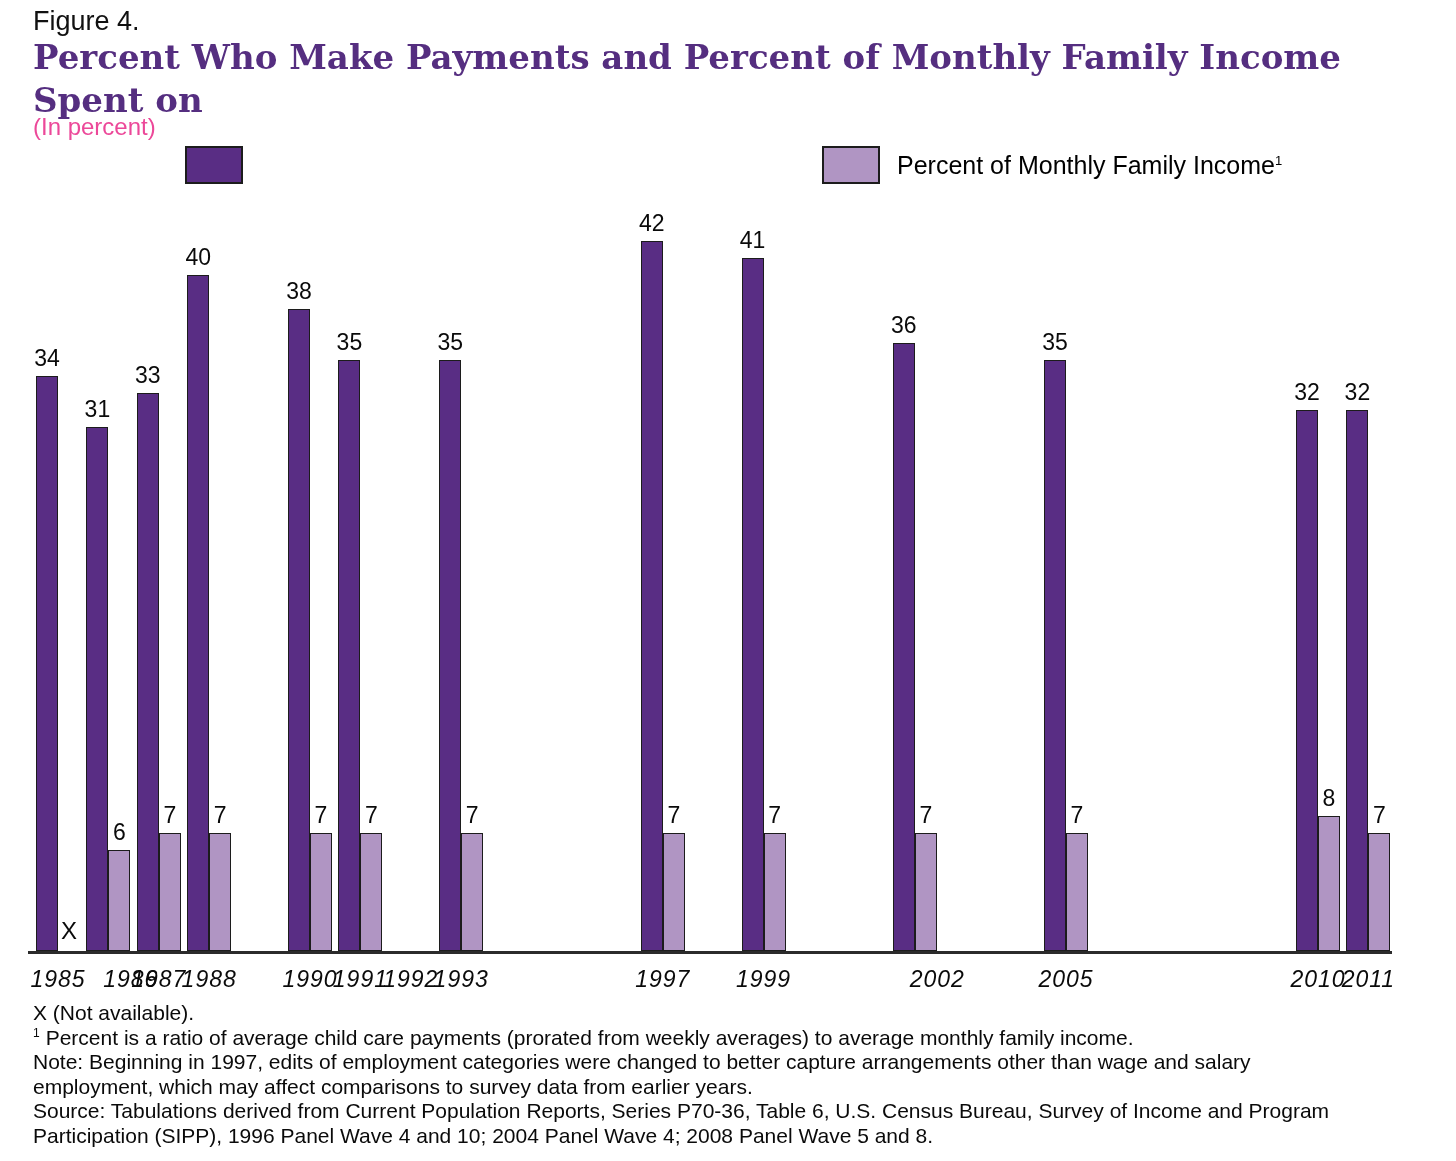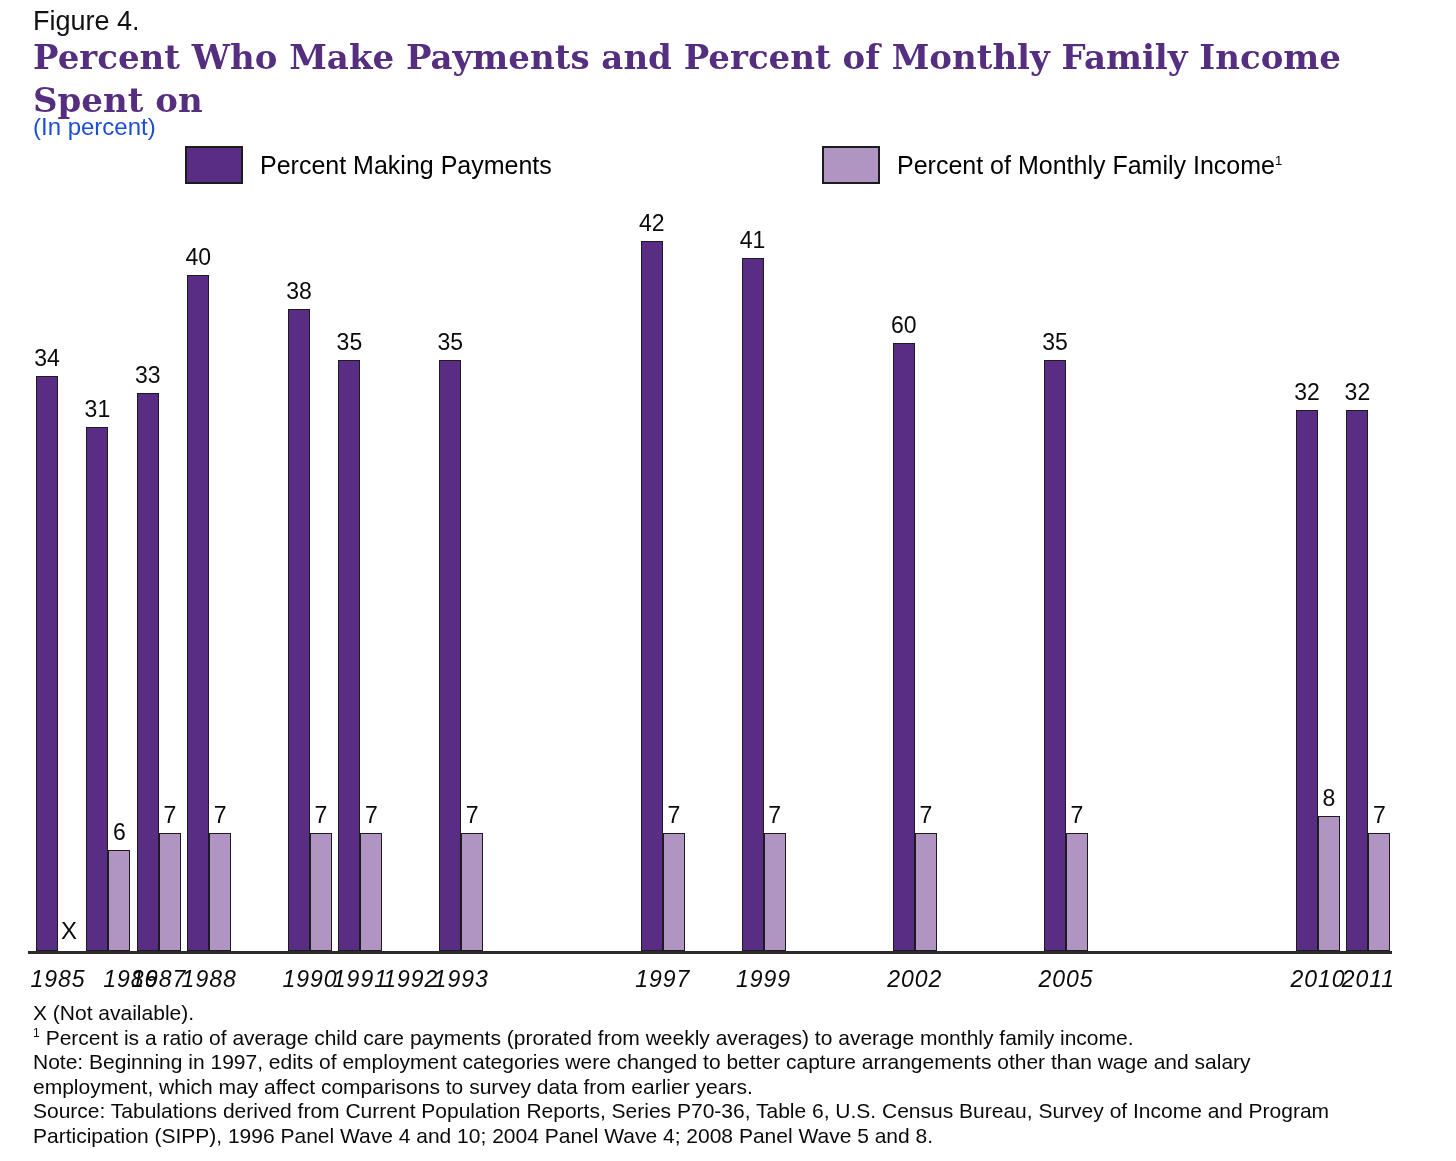--- a/index.html
+++ b/index.html
@@ -18,21 +18,21 @@
   .title{
     position:absolute;top:36px;left:33px;margin:0;
     font-family:"DejaVu Serif", serif;
     font-weight:bold;
     font-size:34px;line-height:43px;
     color:var(--title-color,#552e80);
   }
   .title .tl{display:block;}
   .units{
     position:absolute;top:113px;left:33px;
-    font-size:24px;color:#1d4ed8;
+    font-size:24px;color:#ec4899;
   }
   .legend{position:absolute;top:146px;left:0;width:1456px;height:40px;}
   .legend-item{position:absolute;top:0;display:flex;align-items:center;}
   .swatch{
     display:inline-block;width:54px;height:34px;
     border:2px solid #1c1c1c;box-sizing:content-box;
     background:#592d84;
   }
   .legend-label{margin-left:17px;font-size:25px;color:#000000;white-space:nowrap;}
   .legend-label sup{font-size:13px;vertical-align:super;line-height:0;}
@@ -76,21 +76,20 @@
 
   <h1 class="title">
     <span class="tl">Percent Who Make Payments and Percent of Monthly Family Income Spent on</span>
   </h1>
 
   <div class="units">(In percent)</div>
 
   <div class="legend">
     <div class="legend-item" style="left:185px;">
       <span class="swatch" style="background: rgb(89, 45, 132);"></span>
-      <span class="legend-label">Percent Making Payments</span>
     </div>
     <div class="legend-item" style="left:822px;">
       <span class="swatch" style="background: rgb(176, 149, 195);"></span>
       <span class="legend-label"><span>Percent of Monthly Family Income</span><sup>1</sup></span>
     </div>
   </div>
 
   <div class="plot" id="plot">
     <div class="baseline"></div>
   <div class="bar dark" style="left: 36px; height: 574.6px;"></div>
@@ -122,21 +121,21 @@
       <div class="bar-value" style="left: 432.2px; bottom: 125.3px;">7</div>
       <div class="bar dark" style="left: 640.8px; height: 709.8px;"></div>
       <div class="bar-value" style="left: 611.8px; bottom: 716.8px;">42</div>
       <div class="bar light" style="left: 662.8px; height: 118.3px;"></div>
       <div class="bar-value" style="left: 633.8px; bottom: 125.3px;">7</div>
       <div class="bar dark" style="left: 741.6px; height: 692.9px;"></div>
       <div class="bar-value" style="left: 712.6px; bottom: 699.9px;">41</div>
       <div class="bar light" style="left: 763.6px; height: 118.3px;"></div>
       <div class="bar-value" style="left: 734.6px; bottom: 125.3px;">7</div>
       <div class="bar dark" style="left: 892.8px; height: 608.4px;"></div>
-      <div class="bar-value" style="left: 863.8px; bottom: 615.4px;">60</div>
+      <div class="bar-value" style="left: 863.8px; bottom: 615.4px;">36</div>
       <div class="bar light" style="left: 914.8px; height: 118.3px;"></div>
       <div class="bar-value" style="left: 885.8px; bottom: 125.3px;">7</div>
       <div class="bar dark" style="left: 1044px; height: 591.5px;"></div>
       <div class="bar-value" style="left: 1015px; bottom: 598.5px;">35</div>
       <div class="bar light" style="left: 1066px; height: 118.3px;"></div>
       <div class="bar-value" style="left: 1037px; bottom: 125.3px;">7</div>
       <div class="bar dark" style="left: 1296px; height: 540.8px;"></div>
       <div class="bar-value" style="left: 1267px; bottom: 547.8px;">32</div>
       <div class="bar light" style="left: 1318px; height: 135.2px;"></div>
       <div class="bar-value" style="left: 1289px; bottom: 142.2px;">8</div>
@@ -150,21 +149,21 @@
       <div class="x-tick" style="left: 8px;">1985</div>
       <div class="x-tick" style="left: 58.4px; text-align: right;">1986</div>
       <div class="x-tick" style="left: 108.8px;">1987</div>
       <div class="x-tick" style="left: 159.2px;">1988</div>
       <div class="x-tick" style="left: 260px;">1990</div>
       <div class="x-tick" style="left: 310.4px;">1991</div>
       <div class="x-tick" style="left: 360.8px;">1992</div>
       <div class="x-tick" style="left: 411.2px;">1993</div>
       <div class="x-tick" style="left: 612.8px;">1997</div>
       <div class="x-tick" style="left: 713.6px;">1999</div>
-      <div class="x-tick" style="left: 864.8px;">2002</div>
+      <div class="x-tick" style="left: 864.8px; text-align: right;">2002</div>
       <div class="x-tick" style="left: 1016px;">2005</div>
       <div class="x-tick" style="left: 1268px;">2010</div>
       <div class="x-tick" style="left: 1318.4px;">2011</div>
     </div>
 
   <div class="footnotes">
     <div class="fn">X (Not available).</div>
     <div class="fn"><sup>1</sup><span>Percent is a ratio of average child care payments (prorated from weekly averages) to average monthly family income.</span></div>
     <div class="fn">Note: Beginning in 1997, edits of employment categories were changed to better capture arrangements other than wage and salary</div>
     <div class="fn">employment, which may affect comparisons to survey data from earlier years.</div>

